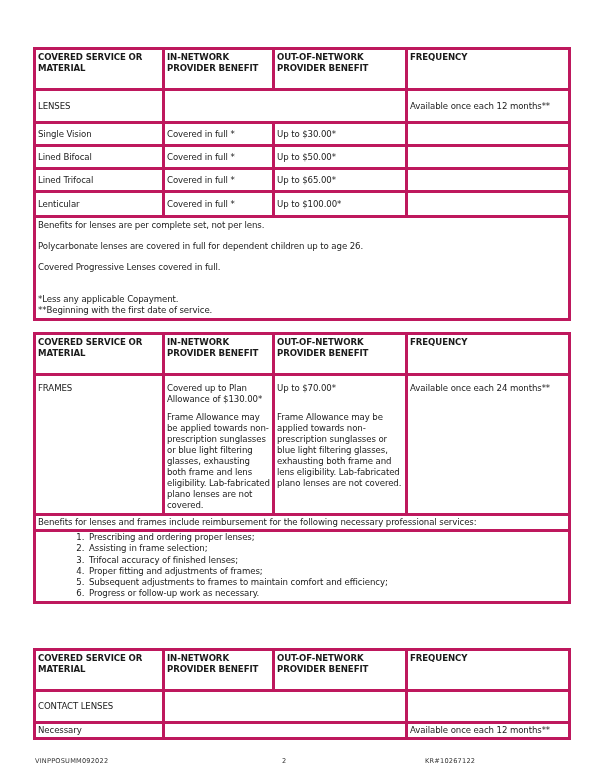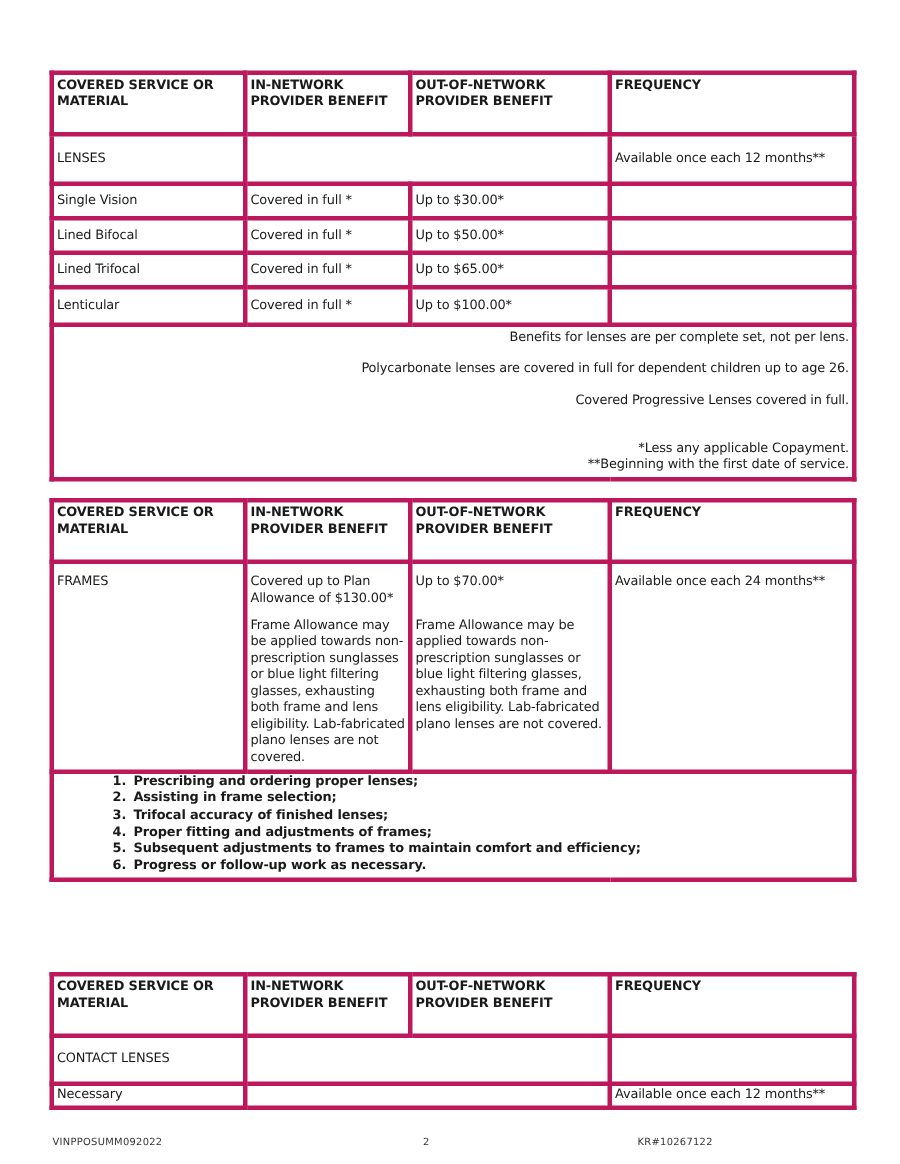--- a/index.html
+++ b/index.html
@@ -17,21 +17,21 @@
     padding: 2px 2px; font-size: 8.6px; line-height: 11px;
     letter-spacing: -0.1px;
   }
   .tbl col.c1 { width: 129px; }
   .tbl col.c2 { width: 110px; }
   .tbl col.c3 { width: 133px; }
   .tbl col.c4 { width: 163px; }
   .hdr td { font-weight: bold; height: 34px; text-transform: uppercase; }
   .b { font-weight: normal; }
   .mid { vertical-align: middle !important; }
-  .notes p { margin: 0; text-align: right; }
+  .notes p { margin: 0; }
   .notes .gap { height: 10px; }
   ol.svc { margin: 0; padding-left: 49px; }
   ol.svc li { line-height: 11.3px; padding-left: 2px; }
   .footer { position: absolute; top: 757px; font-size: 6.6px; color: #333; letter-spacing: 0.2px; }
 </style>
 </head>
 <body>
 
 <table class="tbl" style="top:47px;">
   <colgroup>
@@ -113,21 +113,24 @@
       <div>Frame Allowance may be applied towards non-prescription sunglasses or blue light filtering glasses, exhausting both frame and lens eligibility. Lab-fabricated plano lenses are not covered.</div>
     </td>
     <td style="padding-top:7px;">
       <div>Up to $70.00*</div>
       <div style="height:18px;"></div>
       <div>Frame Allowance may be applied towards non-prescription sunglasses or blue light filtering glasses, exhausting both frame and lens eligibility. Lab-fabricated plano lenses are not covered.</div>
     </td>
     <td style="padding-top:7px;">Available once each 24 months**</td>
   </tr>
   <tr>
-    <td colspan="4" style="padding:0 2px 1px;font-weight:bold;">
+    <td colspan="4" style="padding:1px 2px;">Benefits for lenses and frames include reimbursement for the following necessary professional services:</td>
+  </tr>
+  <tr>
+    <td colspan="4" style="padding:0 2px 1px;">
       <ol class="svc">
         <li>Prescribing and ordering proper lenses;</li>
         <li>Assisting in frame selection;</li>
         <li>Trifocal accuracy of finished lenses;</li>
         <li>Proper fitting and adjustments of frames;</li>
         <li>Subsequent adjustments to frames to maintain comfort and efficiency;</li>
         <li>Progress or follow-up work as necessary.</li>
       </ol>
     </td>
   </tr>

